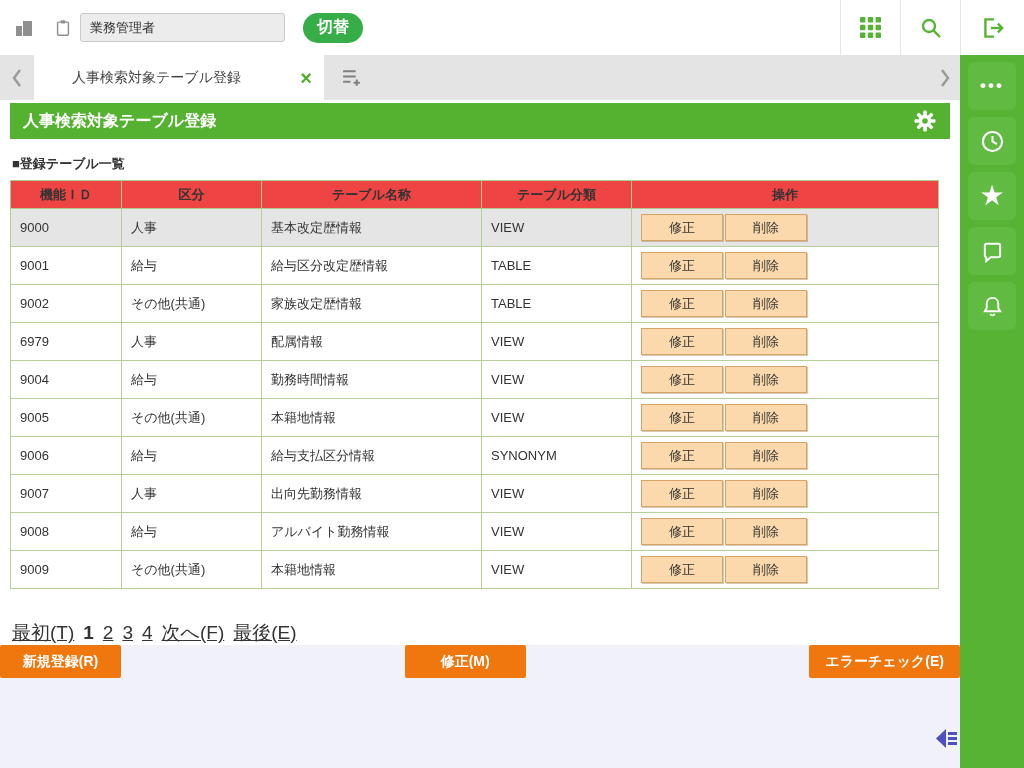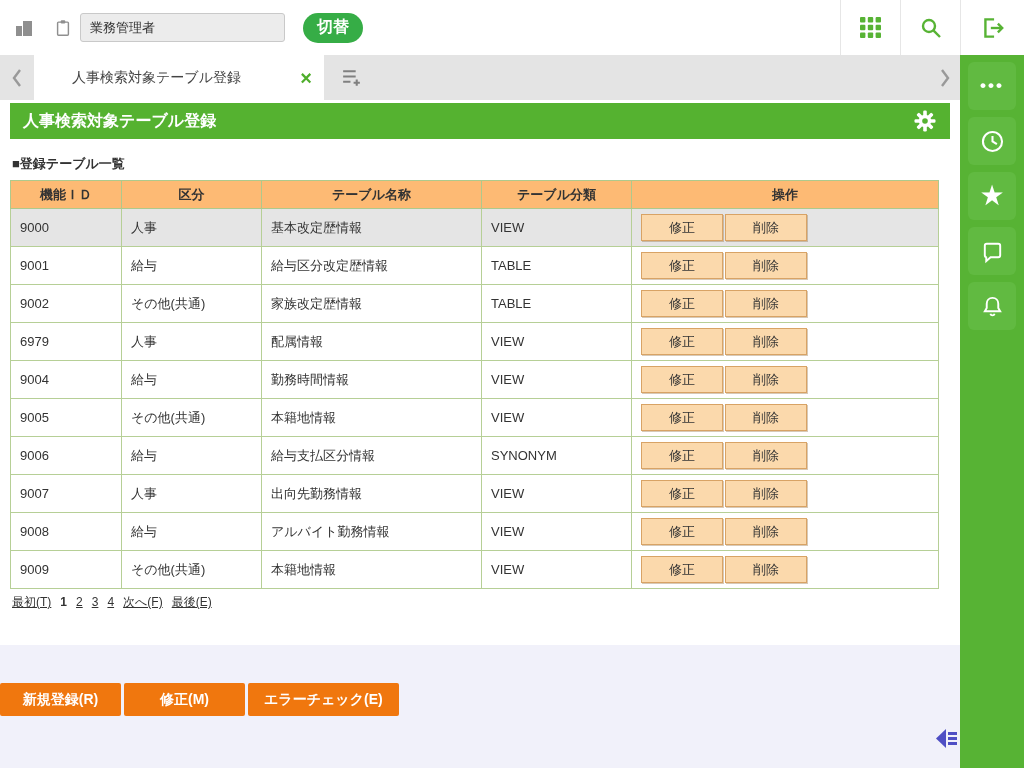--- a/index.html
+++ b/index.html
@@ -32,31 +32,31 @@
   .star-glyph{font-size:28px;line-height:1;color:#fff}
 
   
   .main{position:absolute;left:0;top:100px;width:960px;height:668px;background:#fff}
   .page-title-bar{margin:3px 10px 0;height:36px;background:#55b230;display:flex;align-items:center;padding:0 13px}
   .page-title-bar h1{font-size:16px;font-weight:bold;color:#fff;flex:1}
   .gear-btn{display:flex;align-items:center;cursor:pointer}
   .section-label{margin:16px 10px 7px 12px;font-size:13px;font-weight:bold;color:#333}
 
   .data-table{border-collapse:collapse;width:928px;margin:0 10px;font-size:13px;color:#333;background:#fff;table-layout:fixed}
-  .data-table th{background:#fdba74;border:1px solid #aec98c;height:28px;font-size:13px;font-weight:bold;text-align:center;padding:0 4px}
+  .data-table th{background:#ef4444;border:1px solid #aec98c;height:28px;font-size:13px;font-weight:bold;text-align:center;padding:0 4px}
   .data-table td{border:1px solid #b6cf96;height:38px;padding:0 9px;overflow:hidden;white-space:nowrap}
   tr.highlight td{background:#e5e5e5}
   .cell-btn{width:82px;height:27px;background:#fbd9ac;border:1px solid #d8a365;box-shadow:1px 1px 0 rgba(140,100,50,.35);font-weight:normal;font-size:13px;color:#333;margin-right:2px;cursor:pointer;font-family:inherit}
 
-  .pagination{margin:5px 0 0 12px;font-size:12px;color:#333}
+  .pagination{margin:31px 0 0 12px;font-size:19px;color:#333}
   .pagination a{color:#333;text-decoration:underline;margin-right:9px;cursor:pointer}
   .page-current{font-weight:bold;margin-right:9px}
 
   .footer-area{position:absolute;left:0;top:545px;width:960px;height:123px;background:#f1f1fa}
-  .actions{display:flex;justify-content:flex-start;gap:3px;padding-top:38px}
+  .actions{display:flex;justify-content:space-between;gap:3px;}
   .action-btn{min-width:121px;height:33px;background:#f0770e;color:#fff;border:none;font-weight:bold;font-size:14px;padding:0 16px;border-radius:2px;cursor:pointer;font-family:inherit}
   .collapse-arrow{position:absolute;right:2px;top:84px;cursor:pointer;color:#4f4fc4}
 </style>
 </head>
 <body>
 
 <header class="topbar">
   <span class="tb-icon">
     <svg width="20" height="20" viewBox="0 0 20 20" fill="currentColor">
         <rect x="2" y="8" width="6" height="10"></rect>

